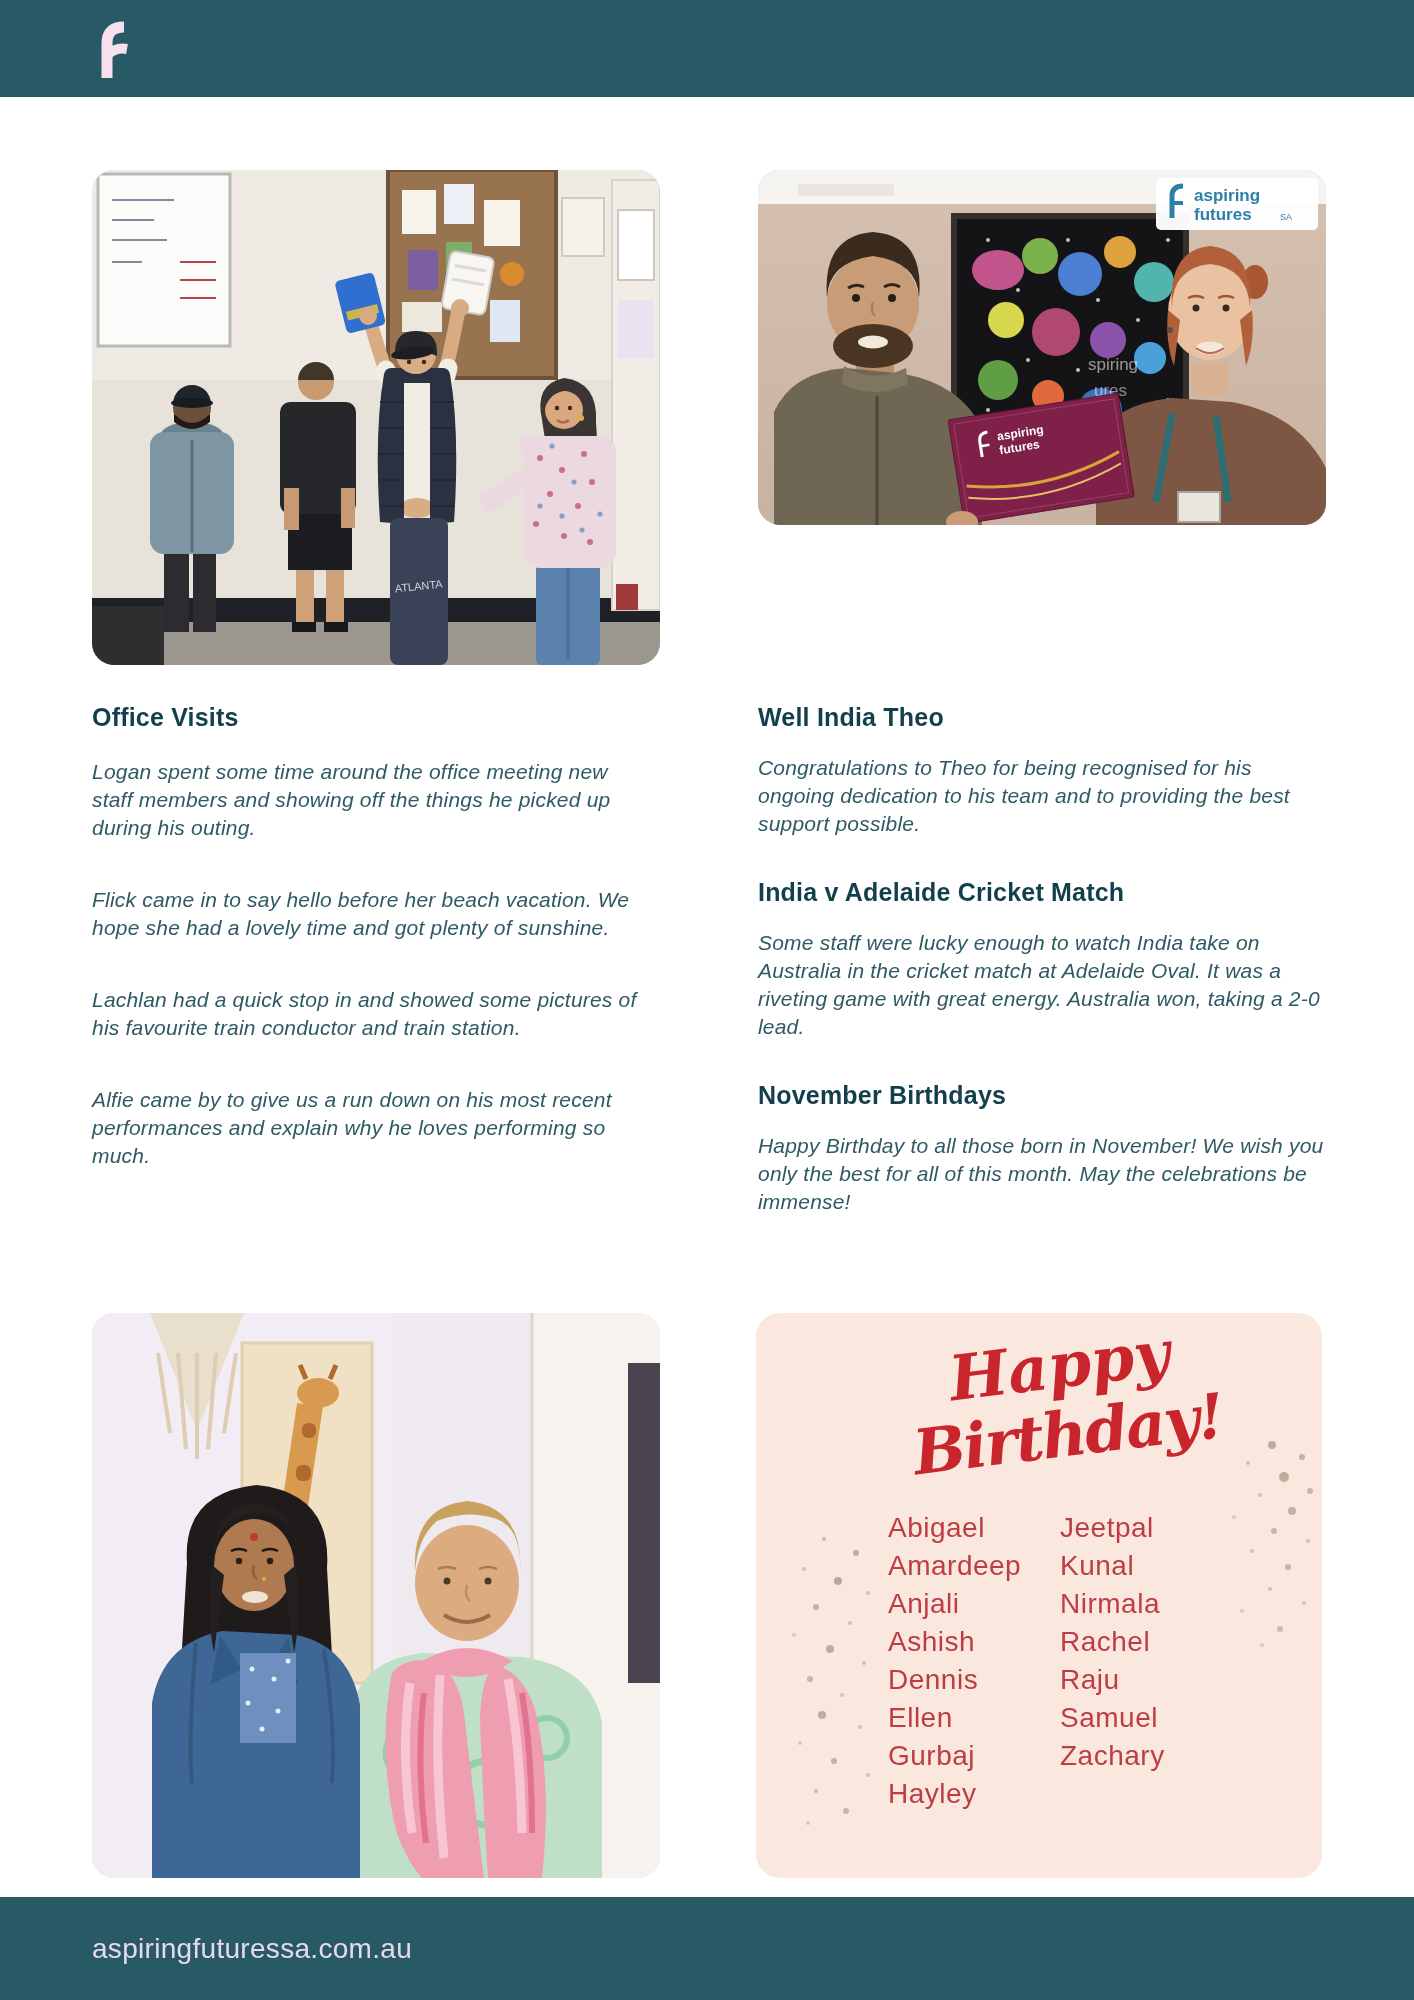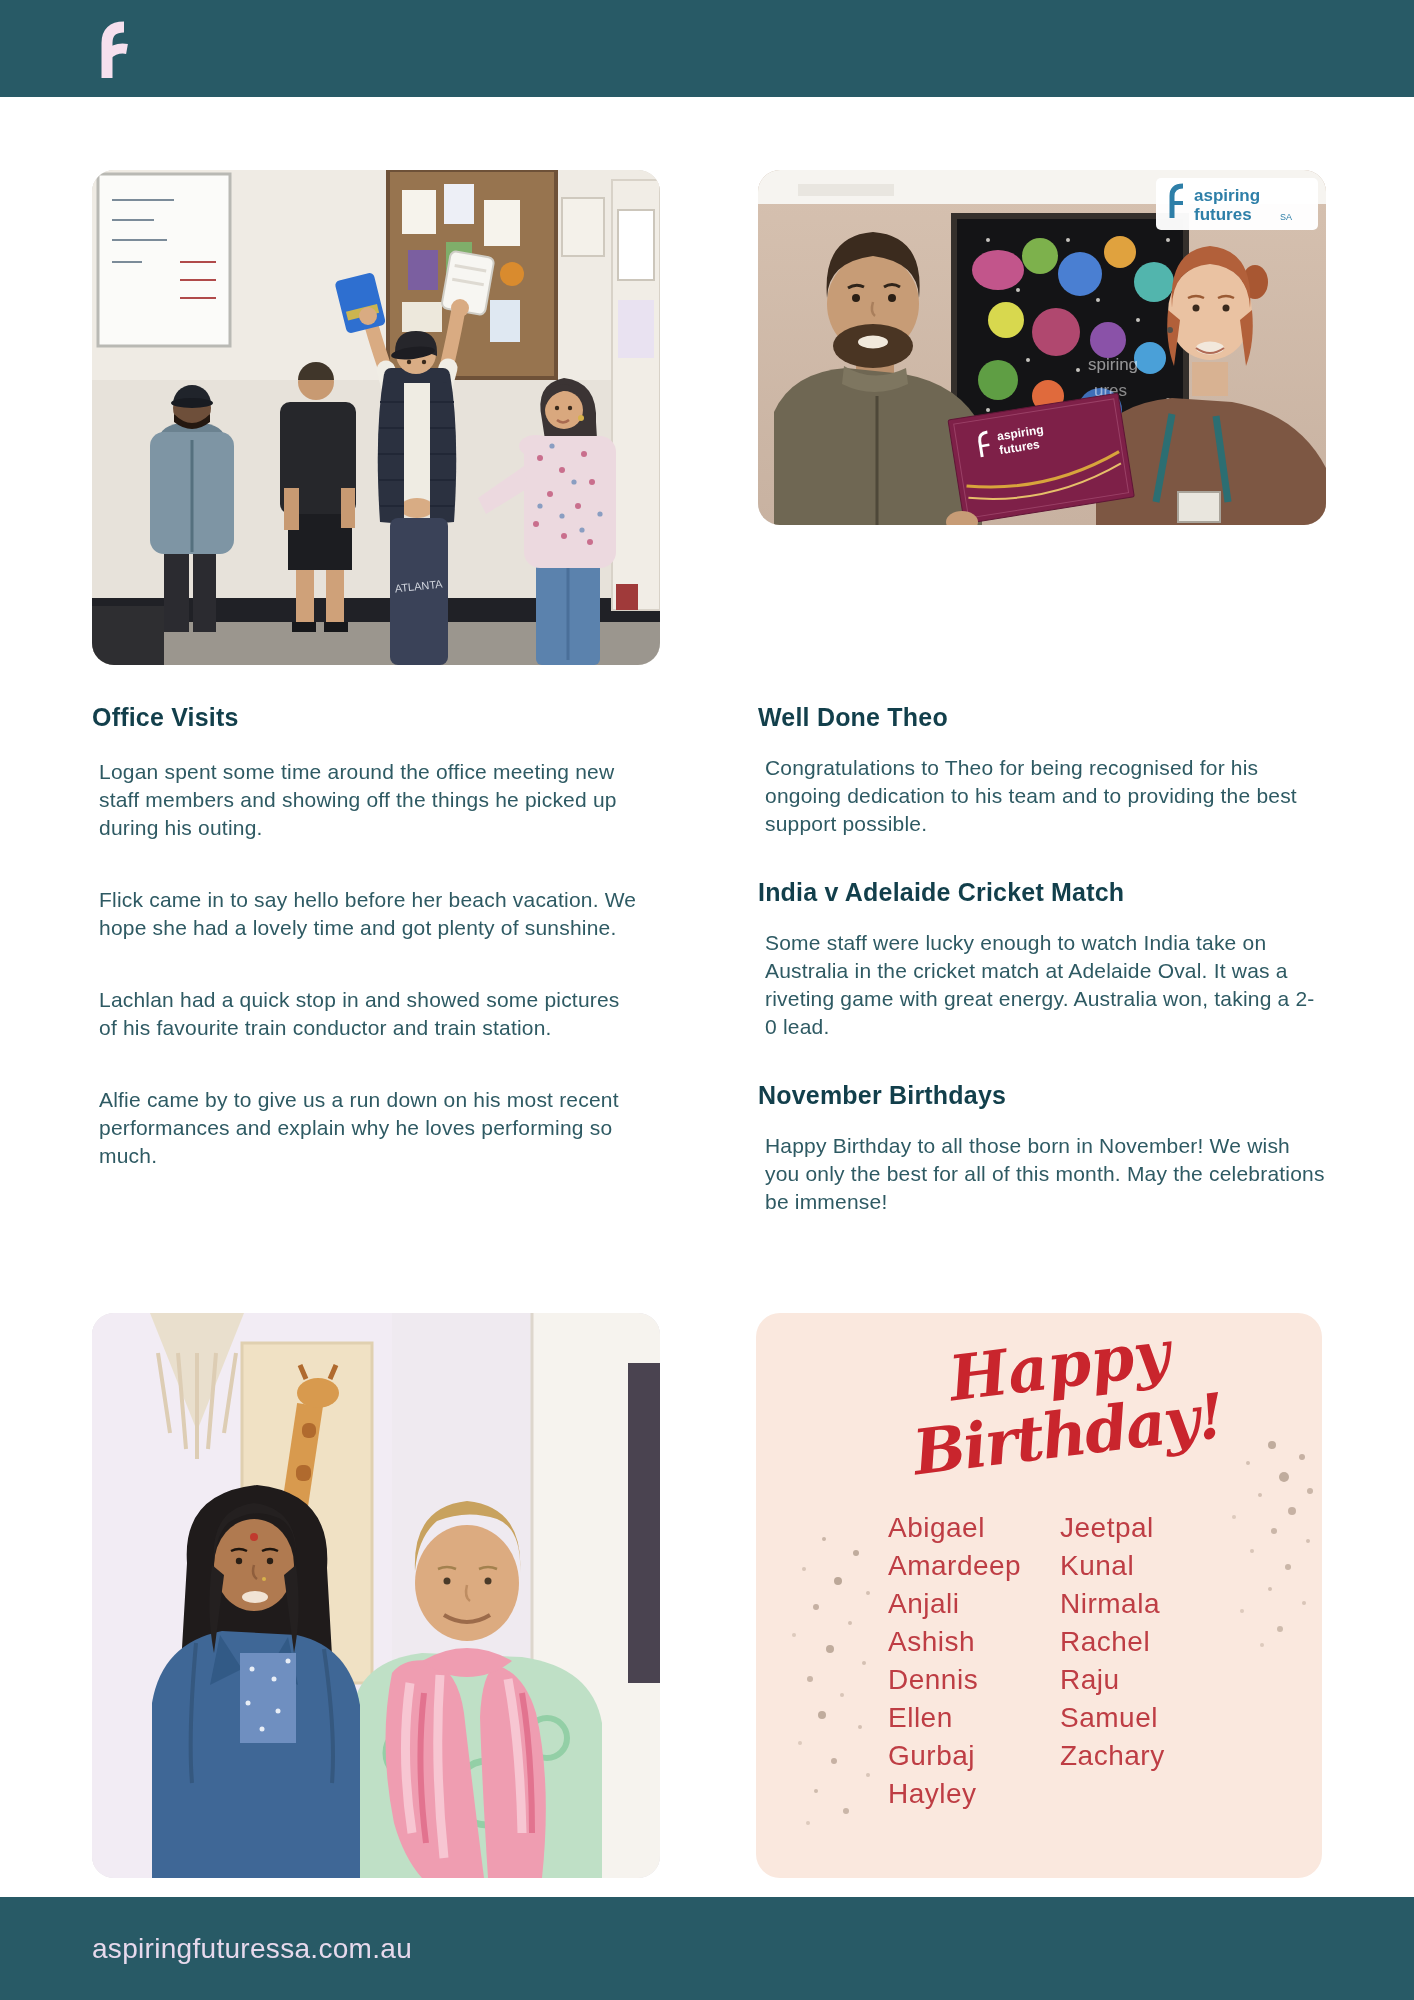--- a/index.html
+++ b/index.html
@@ -18,21 +18,21 @@
   .photo svg{display:block;}
   .photo1{left:92px;top:170px;width:568px;height:495px;}
   .photo2{left:758px;top:170px;width:568px;height:355px;}
   .photo3{left:92px;top:1313px;width:568px;height:565px;}
   
   .coltext{position:absolute;top:703px;}
   .coltext.left{left:92px;width:545px;}
   .coltext.right{left:758px;width:568px;}
   h2.sec{font-size:25px;font-weight:bold;color:var(--heading,#123F4B);margin:0 0 26px 0;letter-spacing:.2px;}
   .coltext.right h2.sec{margin-bottom:22px;}
-  p.body{font-size:21px;line-height:28px;color:var(--body_text,#2E5A63);margin:0 0 44px 7px;letter-spacing:.2px;}
+  p.body{font-size:21px;line-height:28px;color:var(--body_text,#2E5A63);margin:0 0 44px 0;letter-spacing:.2px;font-style:italic;}
   .coltext.right p.body{margin-bottom:40px;}
   .paras p.body:last-child{margin-bottom:0;}
   
   .card{position:absolute;left:756px;top:1313px;width:566px;height:565px;background:var(--card_bg,#FAE8DE);
         border-radius:24px;overflow:hidden;}
   .card-script{position:absolute;left:88px;top:20px;width:440px;transform:rotate(-7deg);text-align:center;
         color:var(--card_red,#C9252D);font-family:"DejaVu Serif",serif;font-style:italic;font-weight:bold;}
   .card-script .l1{display:block;font-size:62px;line-height:66px;}
   .card-script .l2{display:block;font-size:62px;line-height:72px;letter-spacing:-2px;}
   ul.names{position:absolute;top:196px;margin:0;padding:0;list-style:none;
@@ -284,21 +284,21 @@
     <div class="paras">
 
     <p class="body">Logan spent some time around the office meeting new staff members and showing off the things he picked up during his outing.</p>
         <p class="body">Flick came in to say hello before her beach vacation. We hope she had a lovely time and got plenty of sunshine.</p>
         <p class="body">Lachlan had a quick stop in and showed some pictures of his favourite train conductor and train station.</p>
         <p class="body">Alfie came by to give us a run down on his most recent performances and explain why he loves performing so much.</p>
       </div>
   </section>
 
   <section class="coltext right">
-    <h2 class="sec">Well Done Theo</h2>
+    <h2 class="sec">Well India Theo</h2>
     <p class="body">Congratulations to Theo for being recognised for his ongoing dedication to his team and to providing the best support possible.</p>
     <h2 class="sec">India v Adelaide Cricket Match</h2>
     <p class="body">Some staff were lucky enough to watch India take on Australia in the cricket match at Adelaide Oval. It was a riveting game with great energy. Australia won, taking a 2-0 lead.</p>
     <h2 class="sec">November Birthdays</h2>
     <p class="body">Happy Birthday to all those born in November! We wish you only the best for all of this month. May the celebrations be immense!</p>
   </section>
 
   <figure class="photo photo3">
     <svg width="568" height="565" viewBox="0 0 568 565">
       <rect x="0" y="0" width="568" height="565" fill="#EFEAF0"></rect>

